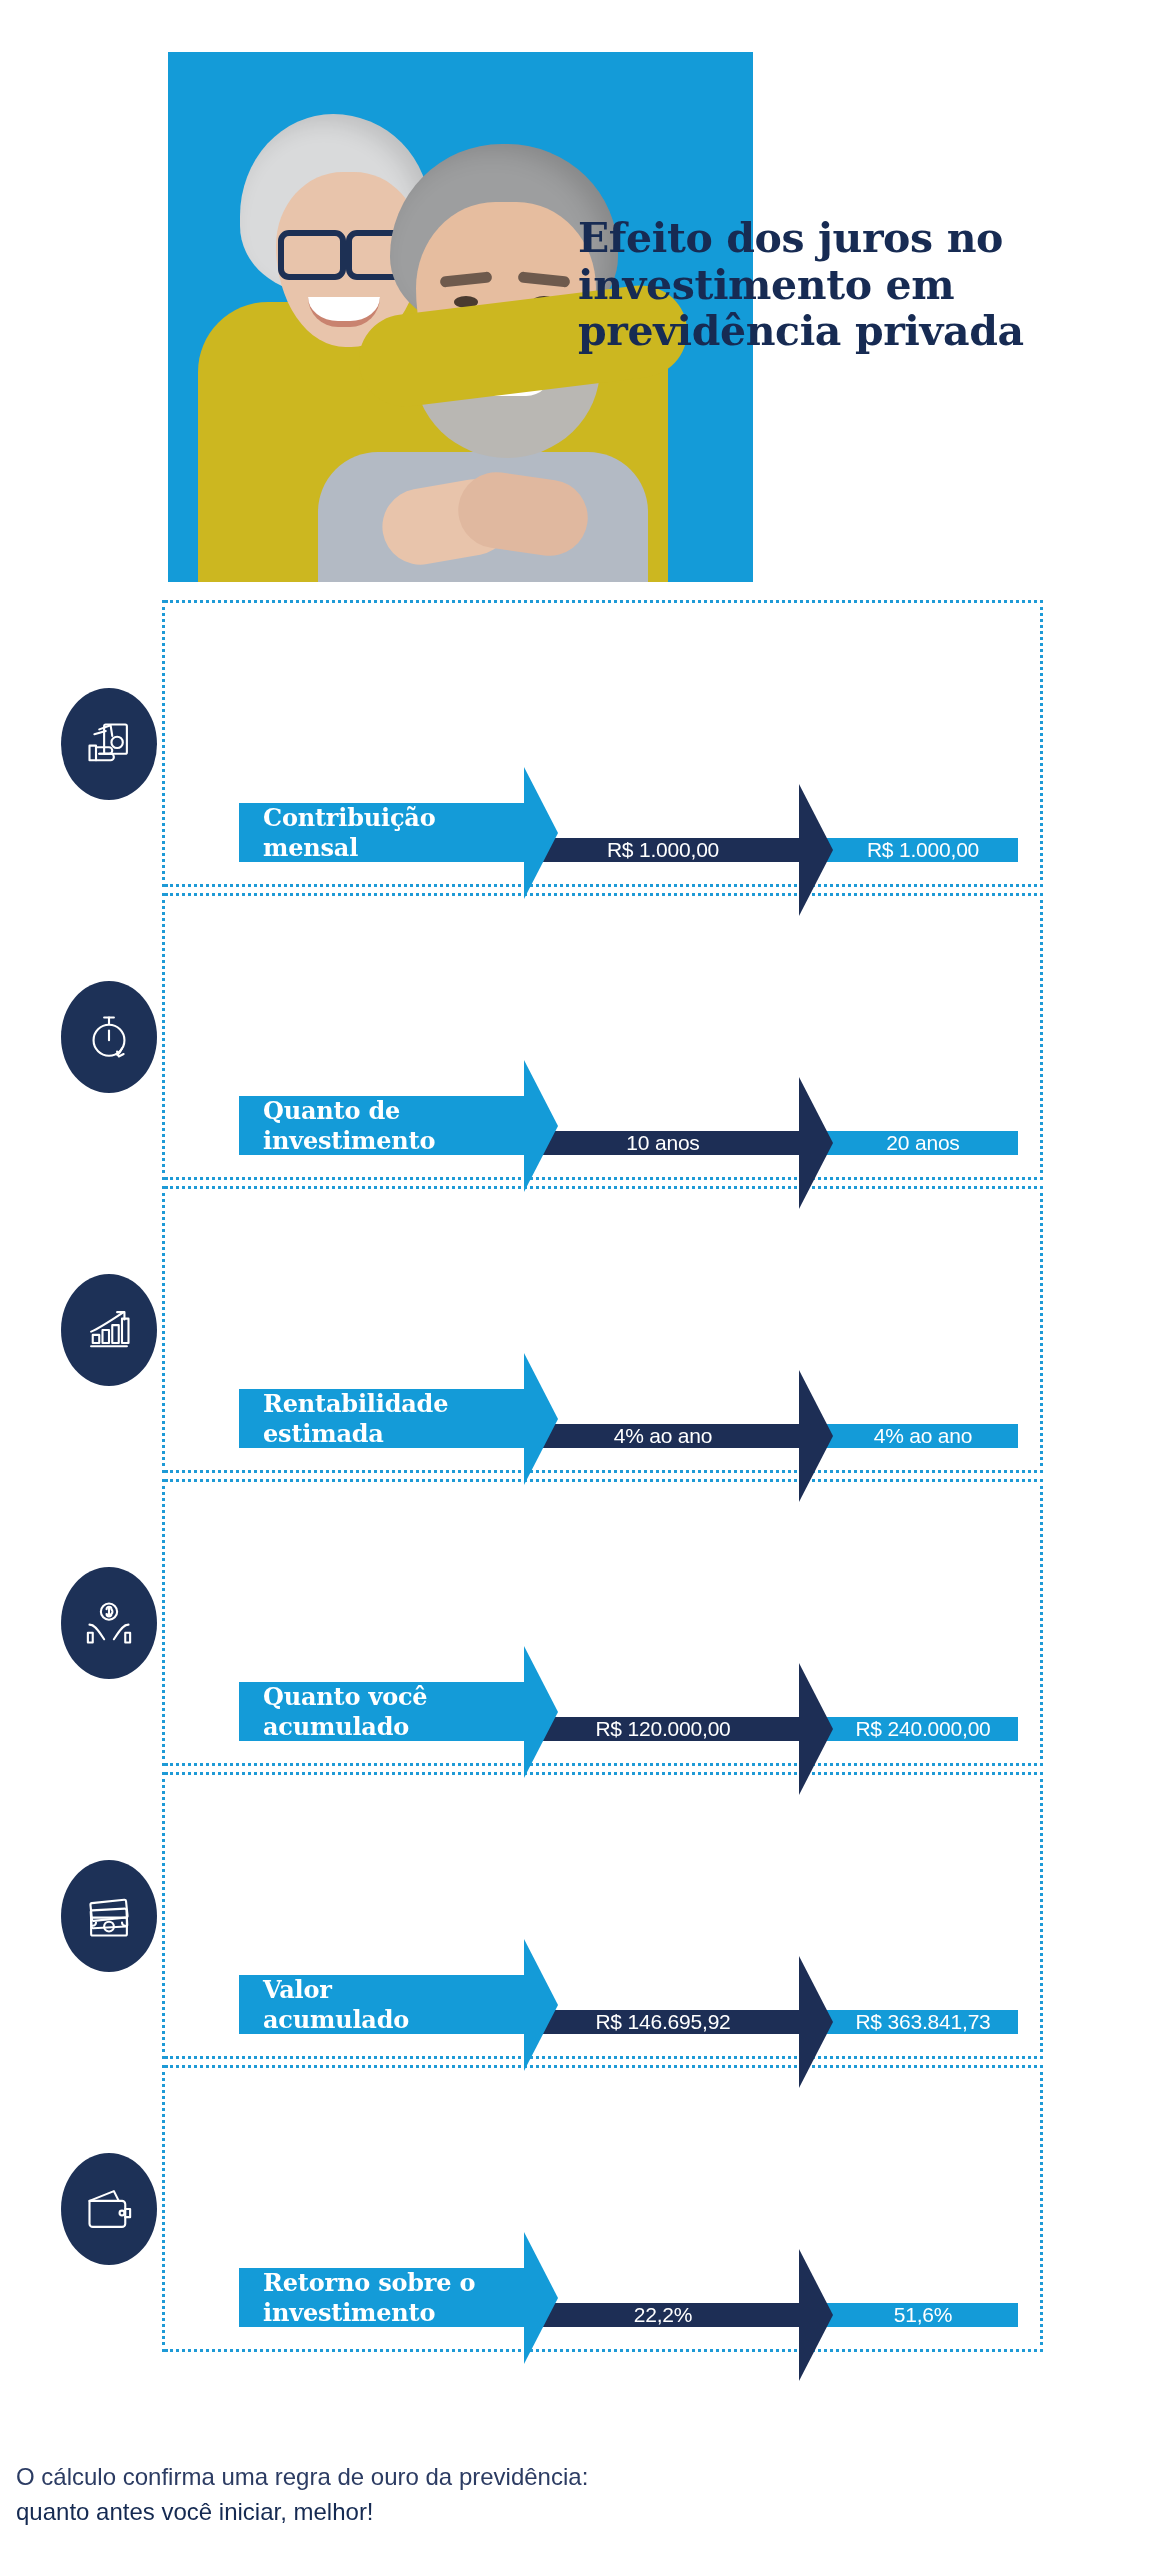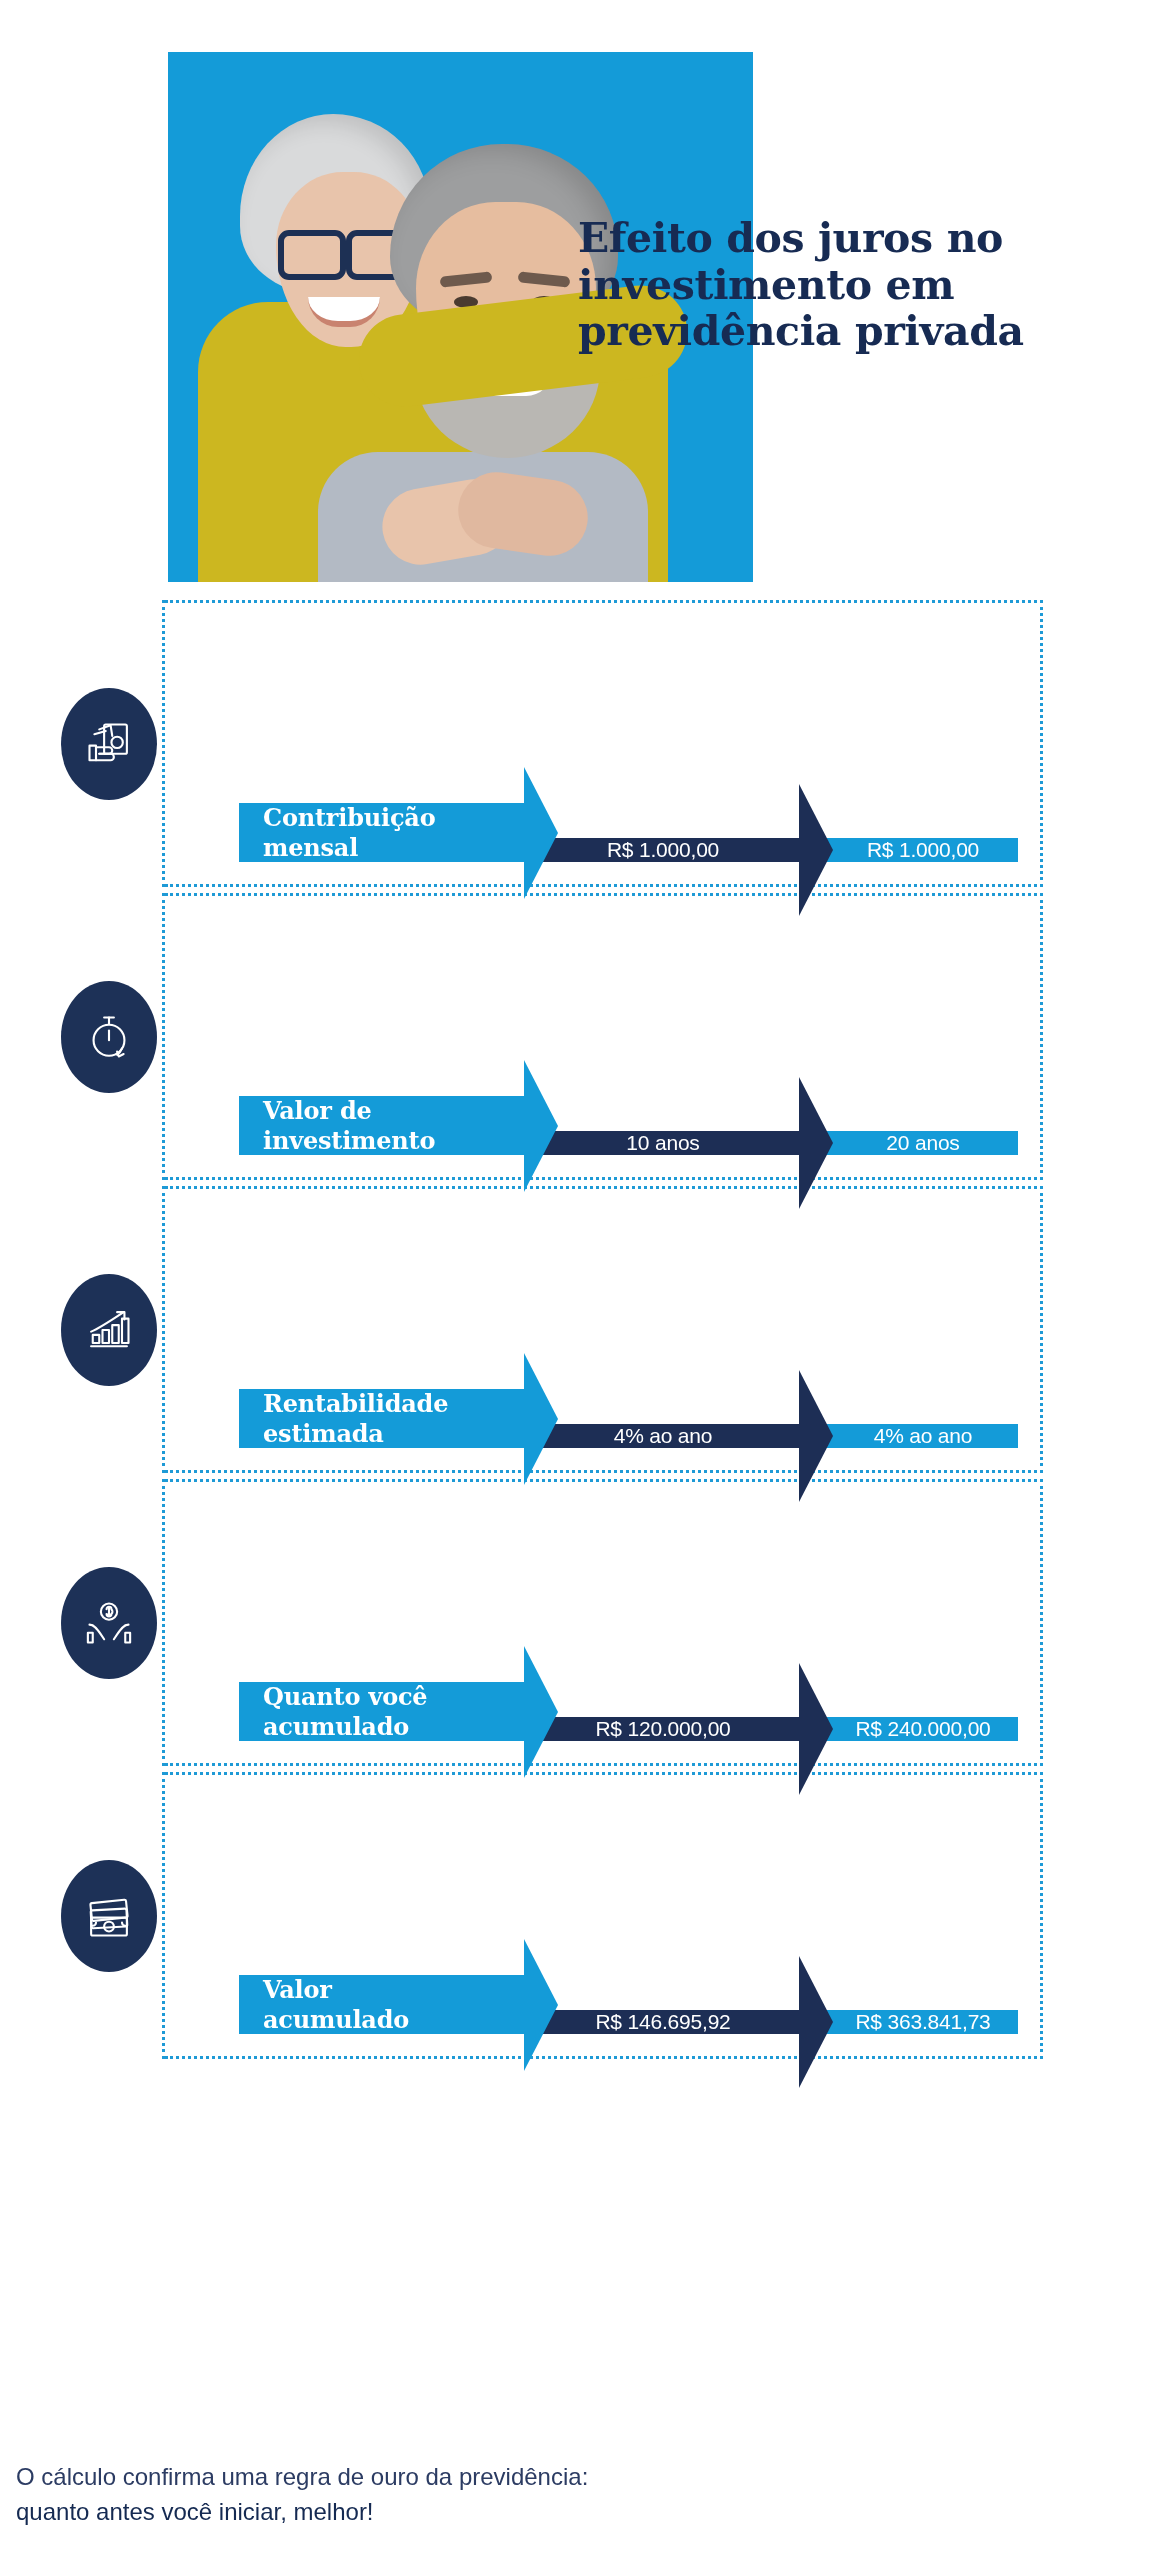--- a/index.html
+++ b/index.html
@@ -332,21 +332,21 @@
           <circle cx="32" cy="36" r="19"></circle>
           <path d="M32 36 V24"></path>
           <path d="M26 8 h12"></path>
           <path d="M32 8 v8"></path>
           <path d="M48 46 a19 19 0 0 1 -6 8"></path>
           <path d="M42 50 l2 6 l6 -3"></path>
         </svg>
       </div>
       <div class="bars">
         <div class="cell-label">
-          <span class="txt">Valor de investimento</span>
+          <span class="txt">Quanto de investimento</span>
         </div>
         <div class="cell-mid">
           <span class="txt">10 anos</span>
         </div>
         <div class="cell-right">
           <span class="txt">20 anos</span>
         </div>
       </div>
     </div>
 
@@ -417,20 +417,41 @@
         </div>
         <div class="cell-mid">
           <span class="txt">R$ 146.695,92</span>
         </div>
         <div class="cell-right">
           <span class="txt">R$ 363.841,73</span>
         </div>
       </div>
     </div>
 
+    <div class="row">
+      <div class="icon-badge">
+        <svg viewBox="0 0 64 64" fill="none" stroke="#ffffff" stroke-width="2.6" stroke-linecap="round" stroke-linejoin="round">
+          <path d="M8 22 h40 a4 4 0 0 1 4 4 v24 a4 4 0 0 1 -4 4 H12 a4 4 0 0 1 -4 -4z"></path>
+          <path d="M8 22 l30 -12 l6 12"></path>
+          <path d="M52 32 h6 v10 h-6"></path>
+          <circle cx="48" cy="37" r="3"></circle>
+        </svg>
+      </div>
+      <div class="bars">
+        <div class="cell-label">
+          <span class="txt">Retorno sobre o investimento</span>
+        </div>
+        <div class="cell-mid">
+          <span class="txt">22,2%</span>
+        </div>
+        <div class="cell-right">
+          <span class="txt">51,6%</span>
+        </div>
+      </div>
+    </div>
 
   </div>
 
   <div class="footer">
     <div class="line1">O cálculo confirma uma regra de ouro da previdência:</div>
     <div class="line2">quanto antes você iniciar, melhor!</div>
   </div>
 
 </div>
 

